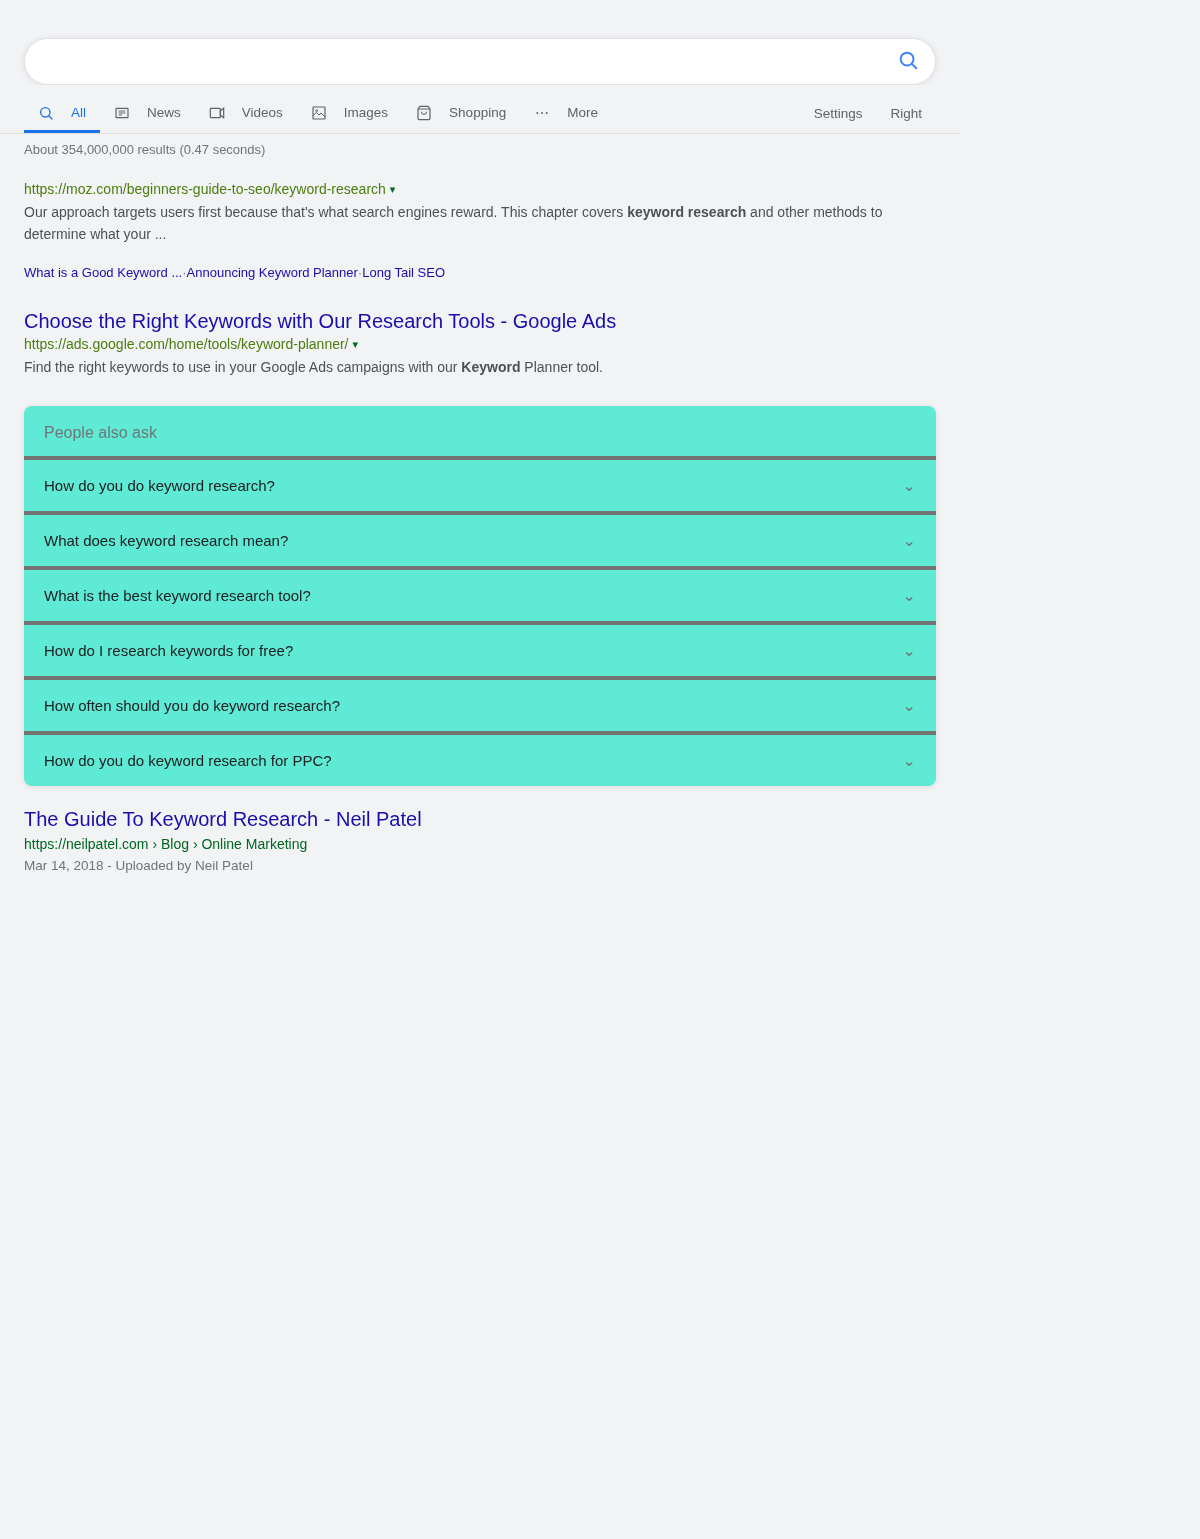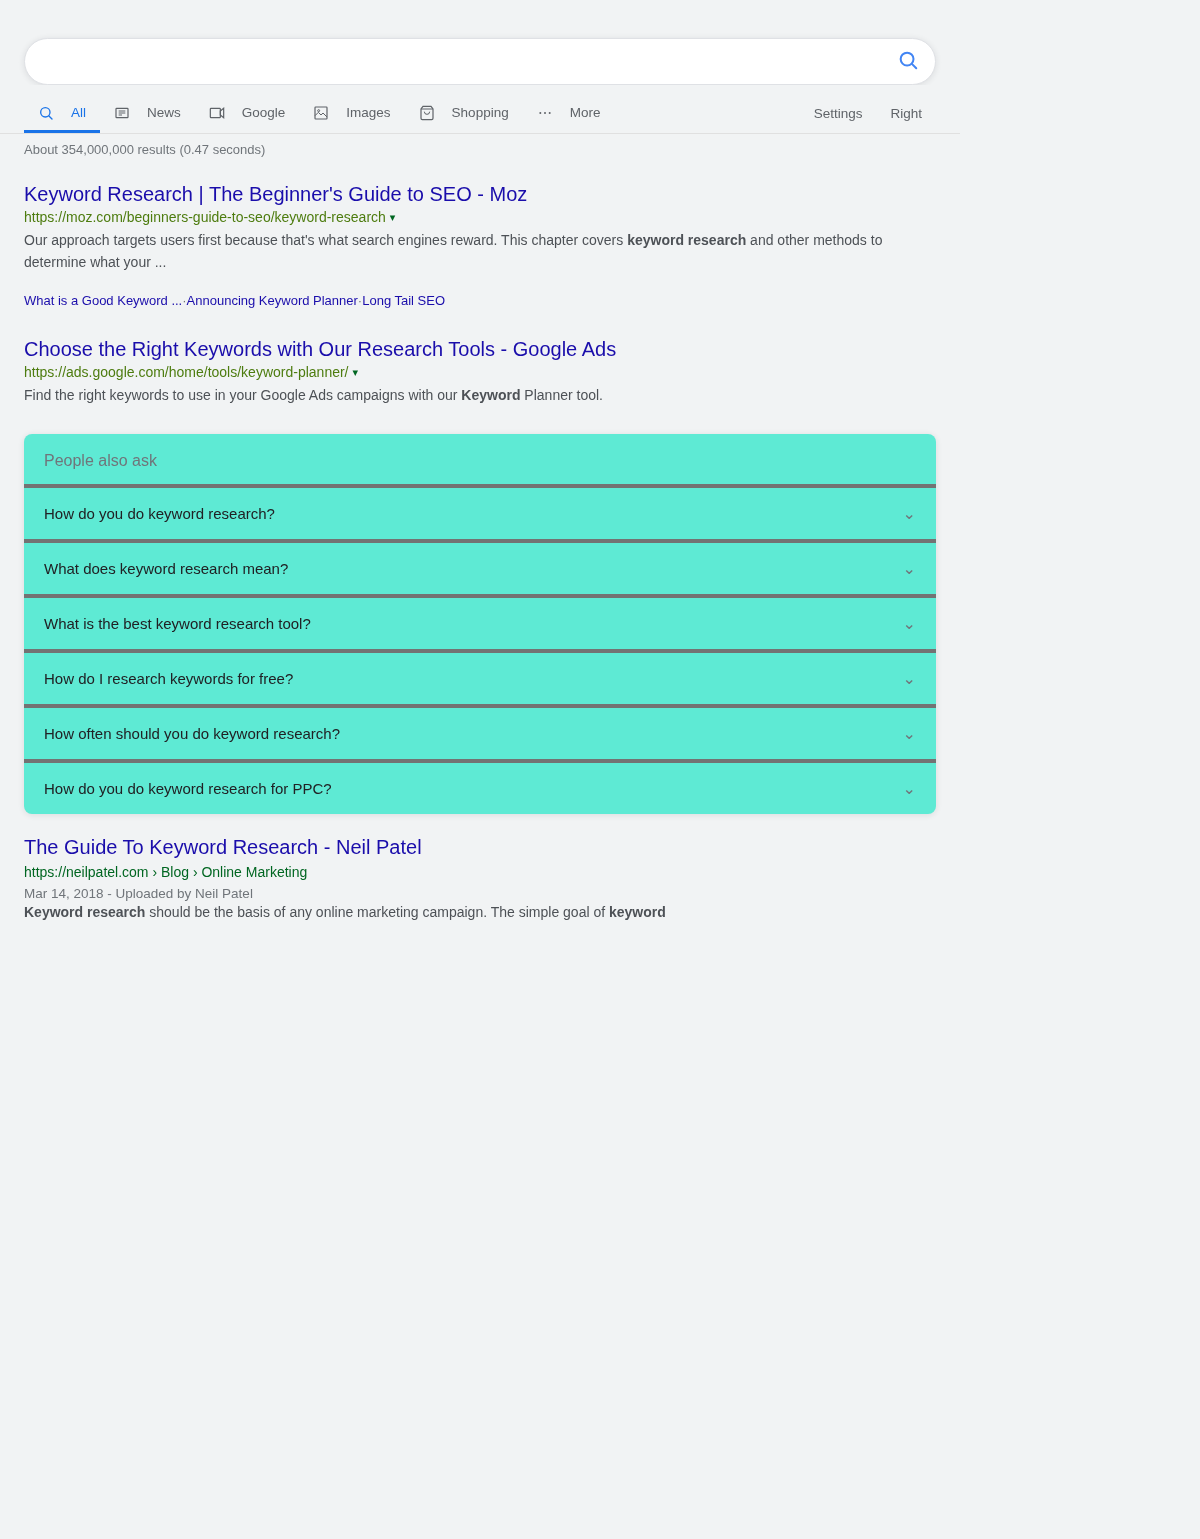--- a/index.html
+++ b/index.html
@@ -211,21 +211,21 @@
     <span>News</span>
   </a>
 
   <a class="nav-item">
     <span class="nav-item-icon">
       <svg width="16" height="16" viewBox="0 0 24 24" fill="none">
         <rect x="2" y="5" width="15" height="14" rx="1" stroke="#5f6368" stroke-width="1.8" fill="none"></rect>
         <polygon points="22,5 17,9 17,15 22,19" stroke="#5f6368" stroke-width="1.8" fill="none"></polygon>
       </svg>
     </span>
-    <span>Google</span>
+    <span>Videos</span>
   </a>
 
   <a class="nav-item">
     <span class="nav-item-icon">
       <svg width="16" height="16" viewBox="0 0 24 24" fill="none">
         <rect x="3" y="3" width="18" height="18" rx="1" stroke="#5f6368" stroke-width="1.8" fill="none"></rect>
         <circle cx="8.5" cy="8.5" r="1.5" stroke="#5f6368" stroke-width="1.5"></circle>
         <polyline points="3,16 8,11 12,15 15,12 21,18" stroke="#5f6368" stroke-width="1.5" fill="none"></polyline>
       </svg>
     </span>
@@ -260,21 +260,20 @@
   <a class="nav-item">
     <span>Right</span>
   </a>
 </nav>
 
 <div class="results-info">About 354,000,000 results (0.47 seconds)</div>
 
 <div class="results-container">
 
   <div class="result-item">
-    <a class="result-title">Keyword Research | The Beginner's Guide to SEO - Moz</a>
     <div class="result-url-row">
       <span class="result-url">https://moz.com/beginners-guide-to-seo/keyword-research</span>
       <span class="url-dropdown">▾</span>
     </div>
     <div class="result-snippet">
       Our approach targets users first because that's what search engines reward. This chapter covers <b>keyword research</b> and other methods to determine what your ...
     </div>
     <div class="result-sitelinks">
       <a class="result-sitelink">What is a Good Keyword ...</a>
       <span class="sitelink-sep">·</span>
@@ -329,16 +328,13 @@
 <div class="neil-patel-result result-item">
   <a class="result-title">The Guide To Keyword Research - Neil Patel</a>
   <div class="result-url-row">
     <span class="result-breadcrumb">
       <span>https://neilpatel.com</span>
       <span> › </span>
       <span>Blog › Online Marketing</span>
     </span>
   </div>
   <div class="result-date">Mar 14, 2018 - Uploaded by Neil Patel</div>
-  <div class="result-snippet">
-    <b>Keyword research</b> should be the basis of any online marketing campaign. The simple goal of <b>keyword</b>
-  </div>
 </div>
 
 </body></html>

